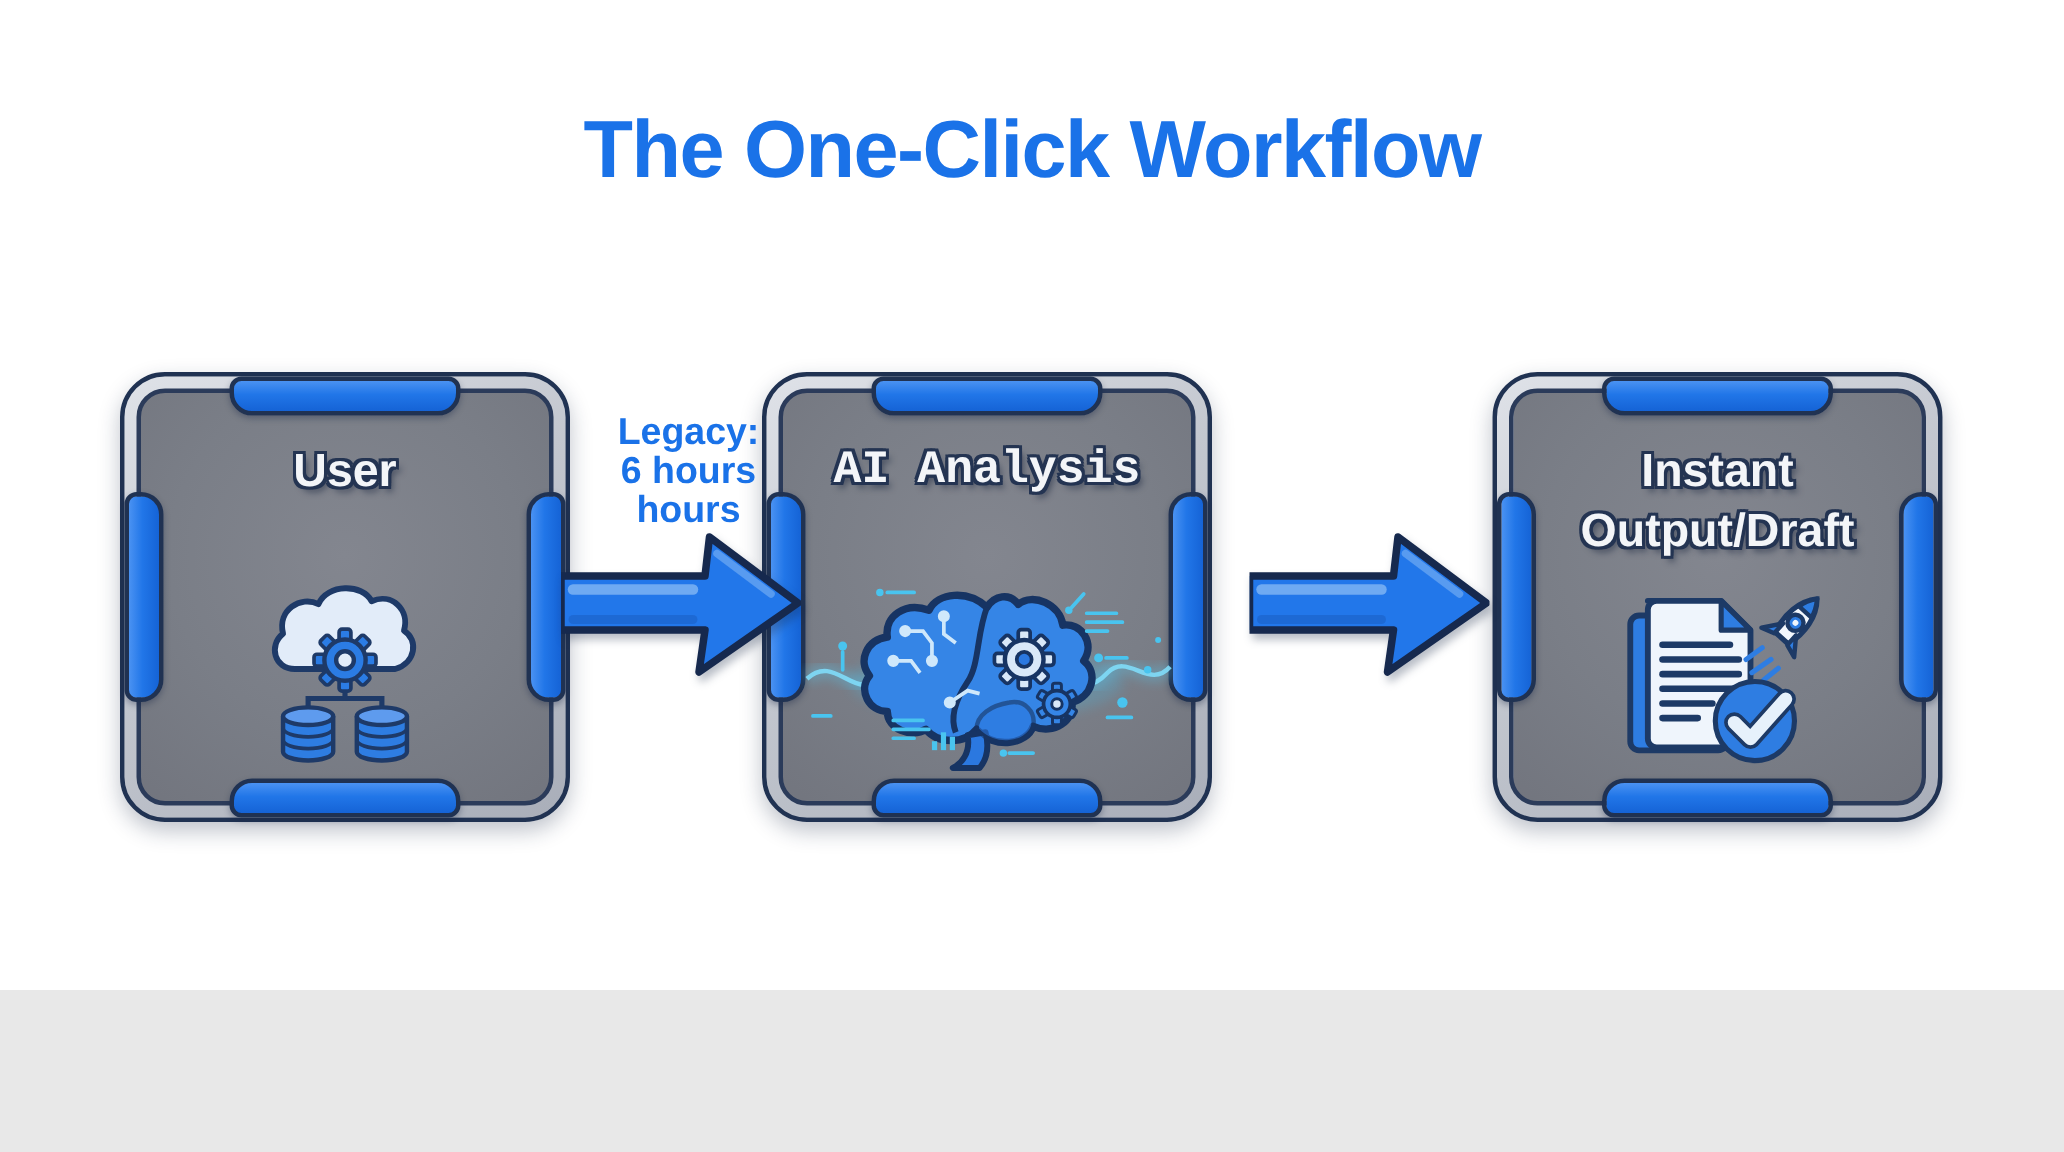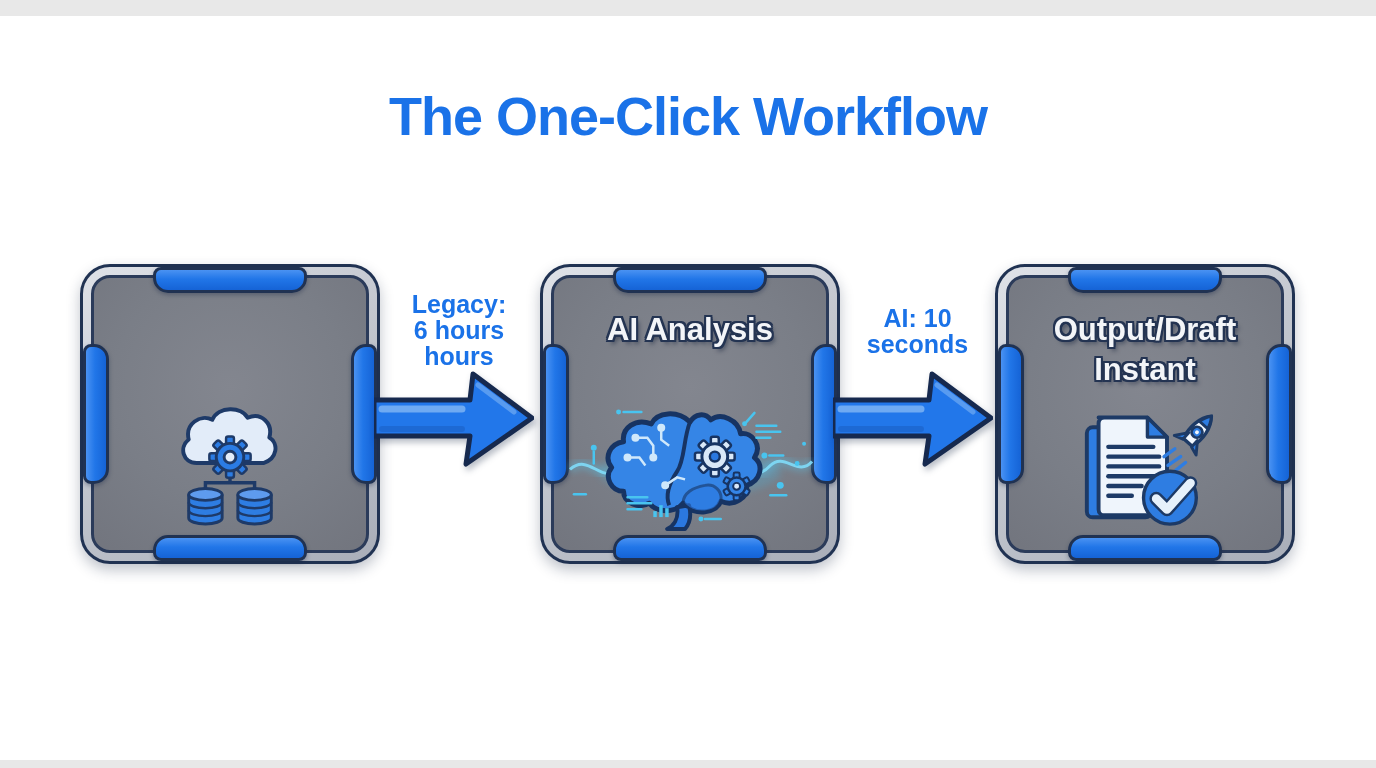--- a/index.html
+++ b/index.html
@@ -6,31 +6,31 @@
     --title-blue:#1a72e8;
     --arrow-blue:#2277ea;
     --panel-gray:#7a7e87;
     --frame-silver:#c3c7cf;
     --outline-navy:#203252;
     --edge-blue:#2176e8;
     --background:#ffffff;
   }
   html,body{margin:0;padding:0;background:#e8e8e8;}
   .canvas{
-    position:relative;width:1376px;height:744px;background:var(--background);
-    font-family:"Liberation Sans",sans-serif;overflow:hidden;margin:16px auto;
+    position:relative;width:1376px;height:660px;background:var(--background);
+    font-family:"Liberation Sans",sans-serif;overflow:hidden;margin:0 auto;
   }
   .title{
     position:absolute;top:72px;left:0;width:100%;text-align:center;
     font-size:54px;font-weight:bold;letter-spacing:-1px;color:var(--title-blue);
     margin:0;line-height:1.05;
   }
   
   .step{position:absolute;top:248px;width:300px;height:300px;}
-  .step.s1{left:80px;} .step.s2{left:540px;} .step.s3{left:995px;}
+  .step.s1{left:80px;} .step.s2{left:508px;font-family:Liberation Mono, monospace;} .step.s3{left:995px;}
   .frame{
     position:absolute;inset:0;border-radius:30px;
     background:linear-gradient(150deg,#dfe2e8 0%,var(--frame-silver) 45%,#a9aeb9 100%);
     border:3px solid var(--outline-navy);
     box-shadow:0 6px 14px rgba(25,40,70,.28);
   }
   .panel{
     position:absolute;inset:11px;border-radius:19px;
     background:radial-gradient(circle at 50% 40%, #83868f 0%, var(--panel-gray) 55%, #72757e 100%);
     border:3px solid #2b3b5a;
@@ -75,20 +75,21 @@
   <h1 class="title">The One-Click Workflow</h1>
 
   <div class="step s1">
     <div class="frame"></div>
     <div class="panel"></div>
     <div class="edge top"></div>
     <div class="edge bottom"></div>
     <div class="edge left"></div>
     <div class="edge right"></div>
     <div class="step-label">
+      <div>User</div>
     </div>
     <div class="icon-wrap">
       <svg width="118" height="128" viewBox="0 0 120 130">
         <g>
           <path d="M 26,64 C 12,64 8,48 18,40 C 14,24 30,14 42,20 C 48,6 72,6 78,18 C 92,12 104,24 100,38 C 110,44 108,60 94,64 Z" fill="#e2ecf9" stroke="#1e3a68" stroke-width="4" stroke-linejoin="round"></path>
         </g>
         <g>
           <path d="M 60,74 L 60,84 M 60,84 L 35,84 L 35,93 M 60,84 L 85,84 L 85,93" fill="none" stroke="#1e3a68" stroke-width="3.5" stroke-linecap="round"></path>
         </g>
         <g>
@@ -207,22 +208,22 @@
   </div>
 
   <div class="step s3">
     <div class="frame"></div>
     <div class="panel"></div>
     <div class="edge top"></div>
     <div class="edge bottom"></div>
     <div class="edge left"></div>
     <div class="edge right"></div>
     <div class="step-label">
+      <div>Instant</div>
       <div>Output/Draft</div>
-      <div>Instant</div>
     </div>
     <div class="icon-wrap">
       <svg width="152" height="130" viewBox="0 0 155 133">
         <g>
           <rect x="18" y="30" width="66" height="92" rx="6" fill="#2e7de2" stroke="#1d3a66" stroke-width="4"></rect>
         </g>
         <g>
           <path d="M 30,20 h 50 l 20,20 v 74 a 6,6 0 0 1 -6,6 h -58 a 6,6 0 0 1 -6,-6 v -88 a 6,6 0 0 1 6,-6 z" fill="#eff5fc" stroke="#1d3a66" stroke-width="4" stroke-linejoin="round"></path>
           <path d="M 80,20 v 20 h 20 z" fill="#2e7de2" stroke="#1d3a66" stroke-width="3.5" stroke-linejoin="round"></path>
           <g stroke="#1d3a66" stroke-width="4.5" stroke-linecap="round">
@@ -269,18 +270,14 @@
     <div>6 hours</div>
     <div>hours</div>
   </div>
 
   <svg class="arrow a2" width="160" height="100" viewBox="0 0 160 100">
     <polygon points="0,32 96,32 99,6 158,50 92,96 96,68 0,68" fill="var(--arrow-blue)" stroke="#16294e" stroke-width="5" stroke-linejoin="round"></polygon>
     <path d="M 8,41 L 88,41" stroke="#7db3f4" stroke-width="7" stroke-linecap="round" opacity="0.85"></path>
     <path d="M 104,17 L 140,44" stroke="#7db3f4" stroke-width="5" stroke-linecap="round" opacity="0.6"></path>
     <path d="M 8,61 L 88,61" stroke="#1a5cc0" stroke-width="6" stroke-linecap="round" opacity="0.5"></path>
   </svg>
-  <div class="arrow-label l2">
-    <div>AI: 10</div>
-    <div>seconds</div>
-  </div>
 
 </div>
 
 </body></html>

